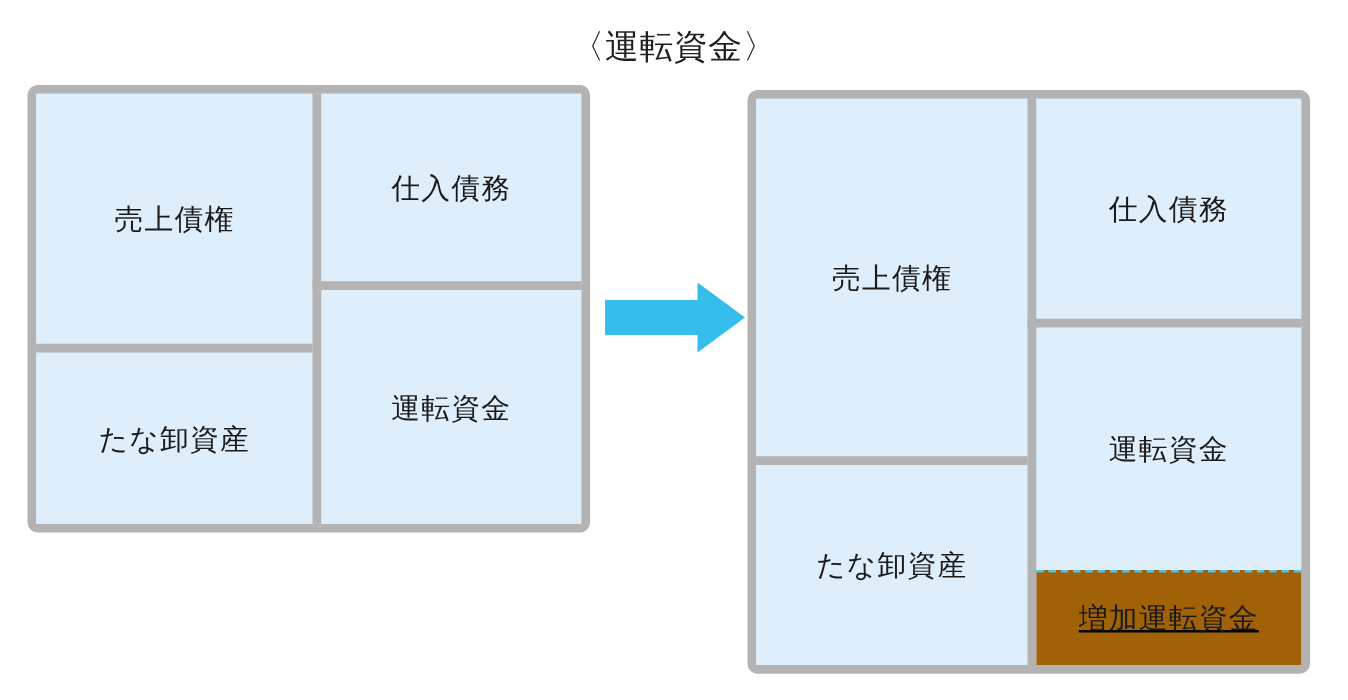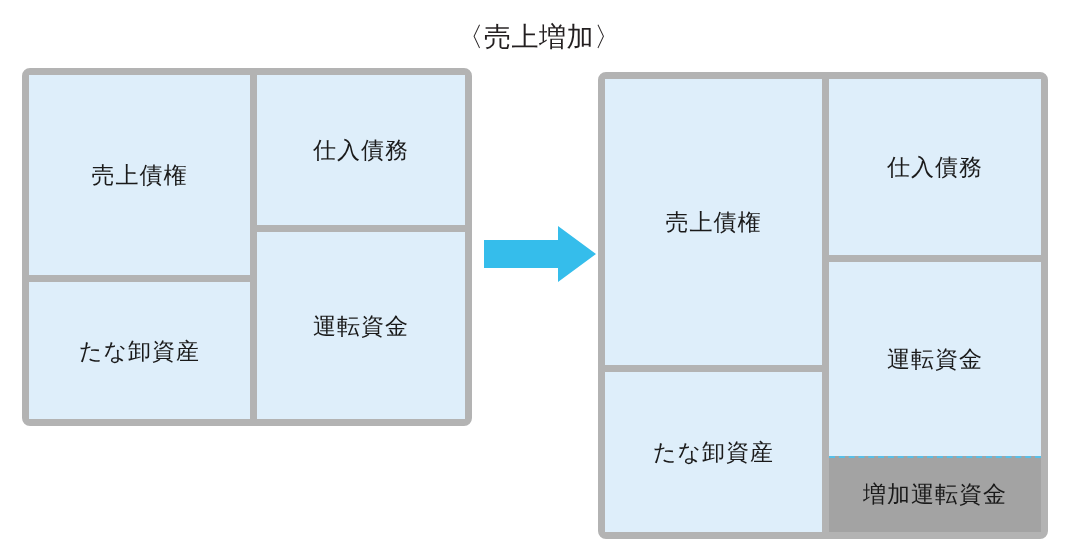--- a/index.html
+++ b/index.html
@@ -64,21 +64,22 @@
   }
   .cell-label {
     font-size: 23px;
     line-height: 30px;
     color: #1a1a1a;
     letter-spacing: 1px;
     white-space: nowrap;
     text-align: center;
   }
   .cell.accent {
-    background: #a3a3a3;
+    background: #a16207;
+    text-decoration: underline;
   }
 
   
   .divider-h {
     position: absolute;
     height: 7px;
     background: #b3b3b3;
   }
   .divider-v {
     position: absolute;
@@ -98,21 +99,21 @@
     top: 226px;
     width: 112px;
     height: 56px;
   }
 </style>
 </head>
 <body>
 
 <div id="canvas">
 
-  <div class="diagram-title">〈売上増加〉</div>
+  <div class="diagram-title">〈運転資金〉</div>
 
   <div class="bs-box" id="box-before">
 
     <div class="cell" style="left:0px; top:0px; width:221px; height:200px;">
       <span class="cell-label">売上債権</span>
     </div>
 
     <div class="cell" style="left:0px; top:207px; width:221px; height:137px;">
       <span class="cell-label">たな卸資産</span>
     </div>

